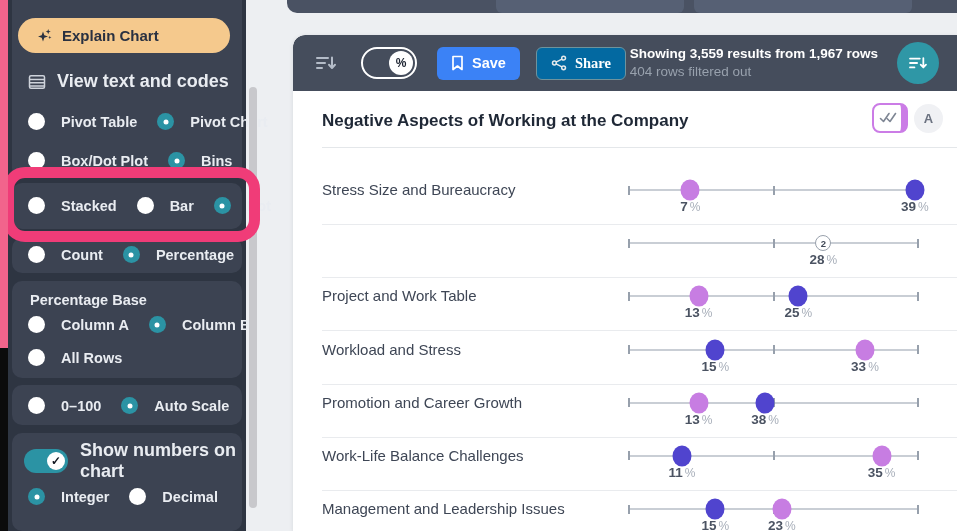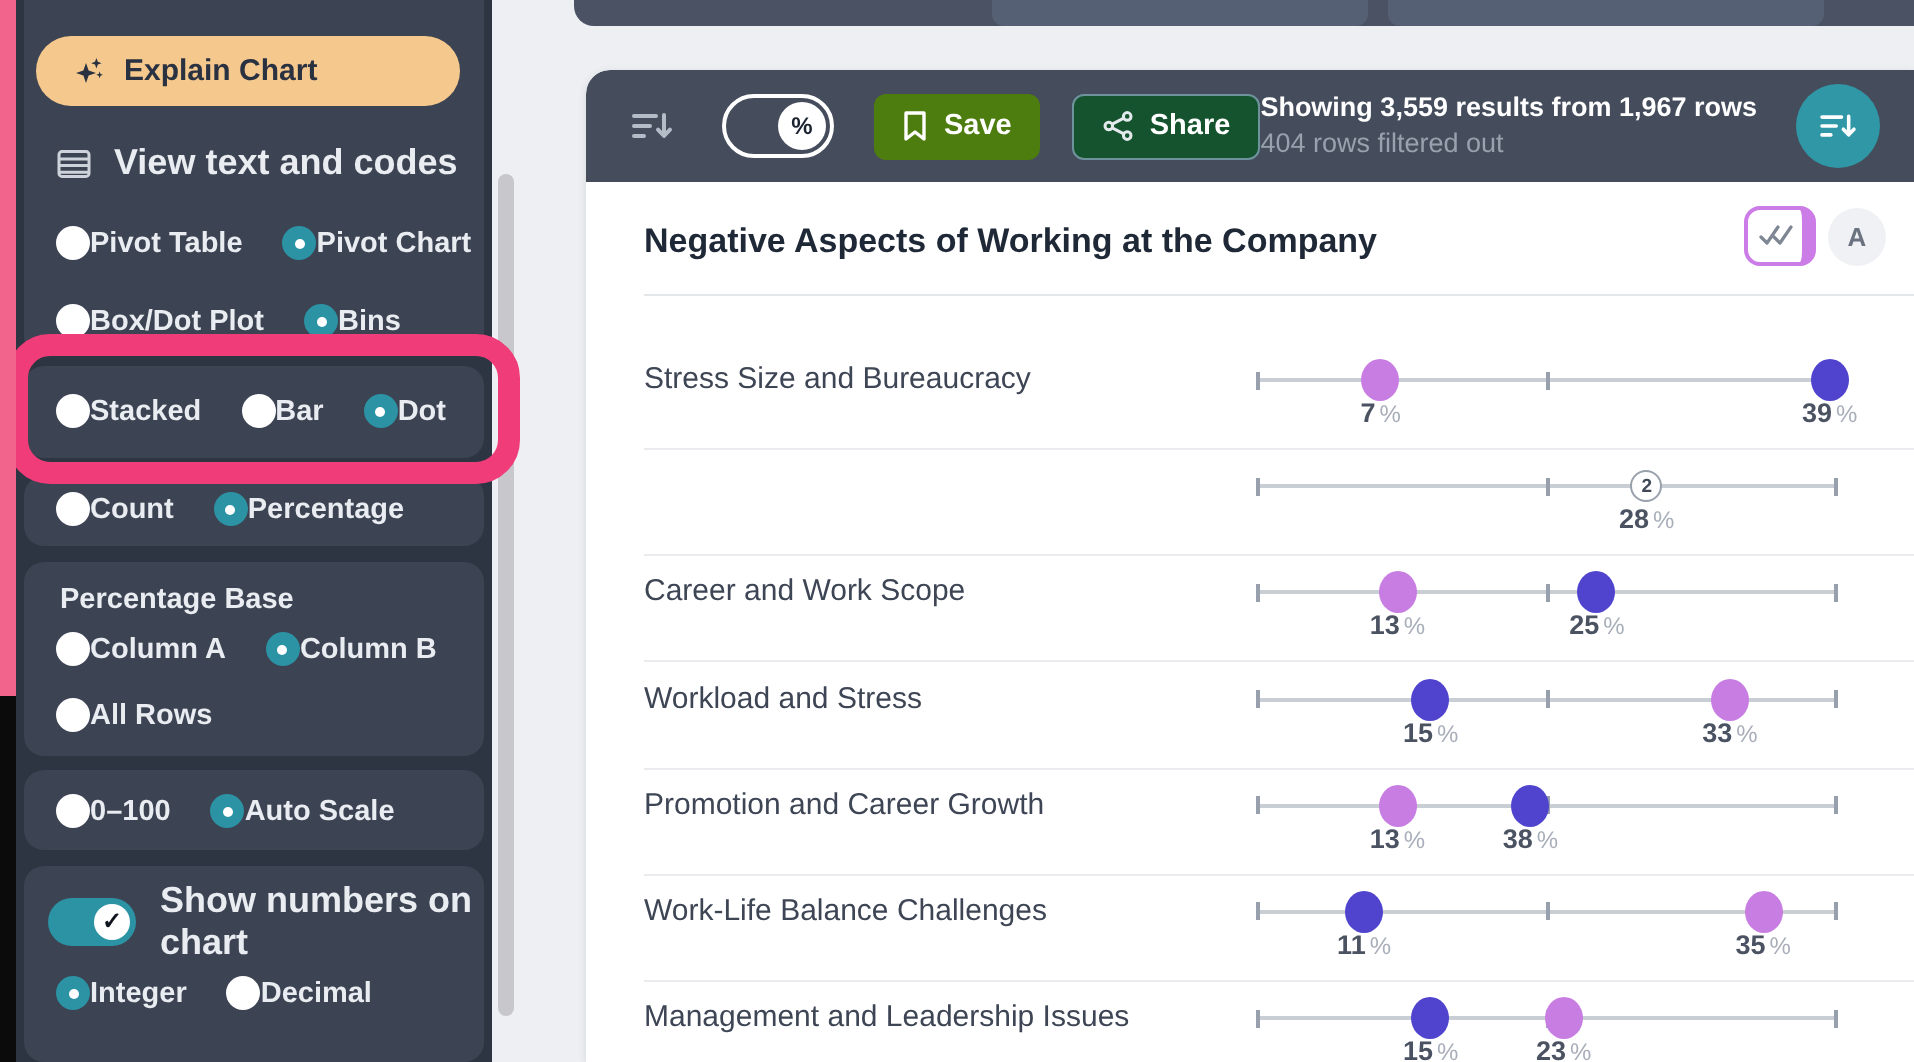--- a/index.html
+++ b/index.html
@@ -28,21 +28,21 @@
   .box-e{top:385px;height:40px;}
   .box-f{top:433px;height:98px;}
 
   .pill-explain{position:absolute;left:10px;top:18px;width:212px;height:35px;border-radius:18px;
     background:#f5c98d;color:#2a3141;display:flex;align-items:center;gap:9px;padding-left:17px;
     font-weight:700;font-size:15px;box-sizing:border-box;cursor:pointer;}
   .row-viewtext{position:absolute;left:20px;top:71px;display:flex;gap:11px;align-items:center;
     font-size:18px;font-weight:600;cursor:pointer;}
 
   .rrow{position:absolute;display:flex;align-items:center;font-size:14.5px;font-weight:600;white-space:nowrap;}
-  .opt{display:flex;align-items:center;gap:0;margin-right:20px;cursor:pointer;}
+  .opt{display:flex;align-items:center;gap:16px;margin-right:20px;cursor:pointer;}
   .radio{width:17px;height:17px;border-radius:50%;background:#fff;position:relative;flex:0 0 17px;}
   .radio.sel{background:#2b93a4;}
   .radio.sel::after{content:"";position:absolute;left:50%;top:50%;width:5px;height:5px;border-radius:50%;
     background:#fff;transform:translate(-50%,-50%);}
 
   .row-pivot{left:20px;top:113px;}
   .row-boxdot{left:20px;top:152px;}
   .row-stacked{left:20px;top:197px;}
   .row-count{left:20px;top:246px;}
   .pb-title{position:absolute;left:22px;top:292px;font-size:14.5px;font-weight:600;}
@@ -68,22 +68,22 @@
   .card{position:absolute;left:293px;top:35px;right:0;bottom:0;background:#fff;border-radius:12px 0 0 0;
     overflow:hidden;box-shadow:0 1px 4px rgba(20,28,40,.10);}
   .toolbar{position:absolute;left:0;top:0;width:100%;height:56px;background:#454d5c;border-radius:12px 0 0 0;
     display:flex;align-items:center;padding-left:22px;box-sizing:border-box;}
   .pct-toggle{margin-left:24px;width:52px;height:28px;border:2px solid #fff;border-radius:16px;position:relative;
     box-sizing:content-box;cursor:pointer;flex:0 0 auto;}
   .pct-knob{position:absolute;right:2px;top:2px;width:24px;height:24px;border-radius:50%;background:#fff;
     display:flex;align-items:center;justify-content:center;font-weight:700;font-size:12px;color:#1b2230;}
   .btn{display:flex;align-items:center;gap:8px;height:33px;border-radius:6px;color:#fff;
     font-size:14.5px;font-weight:700;padding:0 14px;cursor:pointer;box-sizing:border-box;flex:0 0 auto;}
-  .btn-save{margin-left:20px;background:#4d7c0f;}
-  .btn-share{margin-left:16px;background:#14532d;border:1.5px solid #6e939d;}
+  .btn-save{margin-left:20px;background:#3b82f6;}
+  .btn-share{margin-left:16px;background:#0369a1;border:1.5px solid #6e939d;font-family:Liberation Serif, serif;}
   .results{margin-left:auto;font-size:13.5px;line-height:1.35;flex:0 0 auto;}
   .results .r1{color:#fff;font-weight:700;}
   .results .r2{color:#98a1ad;font-weight:400;}
   .teal-circle{margin:0 18px 0 19px;width:42px;height:42px;border-radius:50%;background:#2f97a6;
     display:flex;align-items:center;justify-content:center;cursor:pointer;flex:0 0 42px;}
 
   .chart-title{position:absolute;left:29px;top:76px;font-size:17px;font-weight:700;color:#1f2836;}
   .btn-dblcheck{position:absolute;right:49px;top:68px;width:36px;height:30px;border-radius:8px;background:#fff;
     border:2px solid #cb7ce6;border-right-width:7px;display:flex;align-items:center;justify-content:center;
     box-sizing:border-box;cursor:pointer;}
@@ -328,21 +328,21 @@
       <div class="crow">
         <div class="track">
           <span class="cap l"></span>
           <span class="cap m"></span>
           <span class="cap r"></span>
           <div class="cluster" style="left: 67.14%;">2</div>
           <div class="vlabel" style="left: 67.14%;"><span class="num">28</span><span class="pct">%</span></div>
         </div>
       </div>
       <div class="crow">
-        <div class="crow-label">Career and Work Scope</div>
+        <div class="crow-label">Project and Work Table</div>
         <div class="track">
           <span class="cap l"></span>
           <span class="cap m"></span>
           <span class="cap r"></span>
           <div class="pt" style="background: rgb(199, 125, 226); left: 24.29%;"></div>
           <div class="vlabel" style="left: 24.29%;"><span class="num">13</span><span class="pct">%</span></div>
           <div class="pt" style="background: rgb(80, 68, 206); left: 58.57%;"></div>
           <div class="vlabel" style="left: 58.57%;"><span class="num">25</span><span class="pct">%</span></div>
         </div>
       </div>

